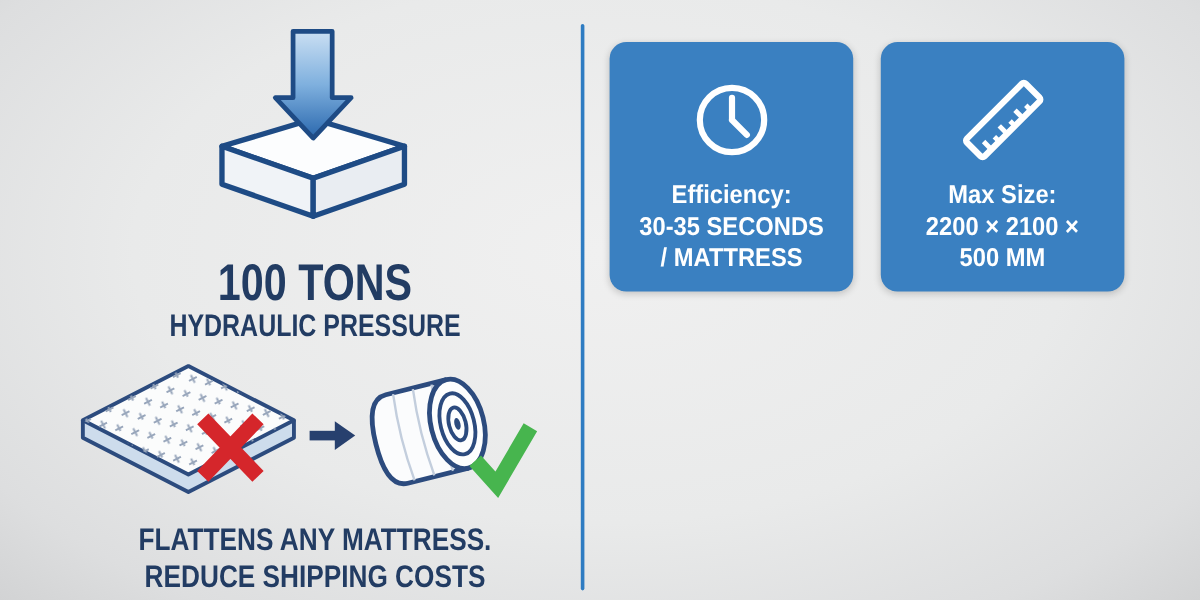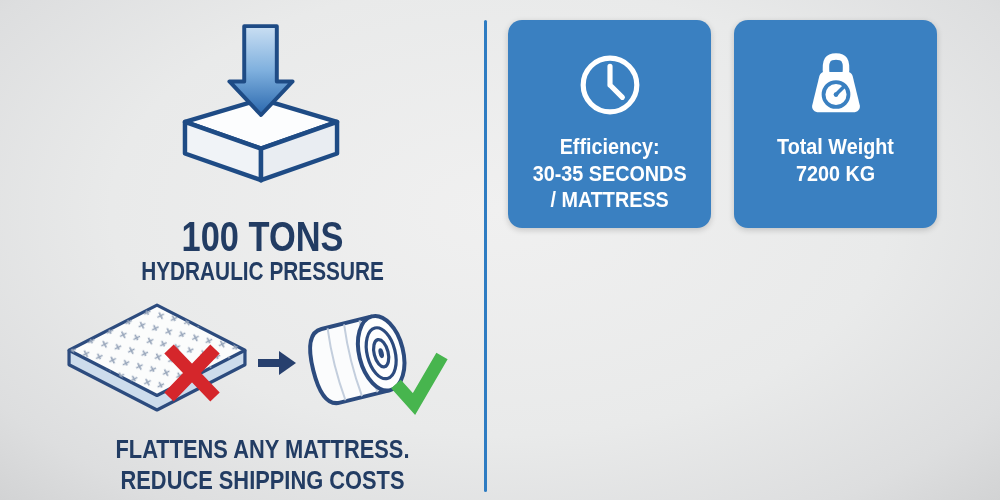--- a/index.html
+++ b/index.html
@@ -10,21 +10,21 @@
   .navy-text{color:#223c63;font-weight:bold;text-align:center;}
   #press-title{left:20px;top:212px;width:485px;font-size:43px;letter-spacing:0px;
                transform:scaleX(.80);transform-origin:50% 50%;}
   #press-subtitle{left:20px;top:256px;width:485px;font-size:26px;
                transform:scaleX(.80);transform-origin:50% 50%;}
   #caption{left:20px;top:434px;width:485px;font-size:26px;line-height:31px;
                transform:scaleX(.84);transform-origin:50% 50%;}
   
   #divider{left:484px;top:20px;width:3px;height:472px;background:#2e7cc2;border-radius:2px;}
   
-  #cards{left:508px;top:20px;display:grid;grid-template-columns:203px 203px;
+  #cards{left:508px;top:35px;display:grid;grid-template-columns:203px 203px;
          grid-template-rows:208px 210px;column-gap:23px;row-gap:15px;}
   .card{background:#3a80c1;border-radius:14px;box-shadow:0 2px 6px rgba(0,0,0,.18);
         display:flex;flex-direction:column;align-items:center;padding-top:22px;box-sizing:border-box;}
   .icon-wrap{height:86px;display:flex;align-items:center;justify-content:center;}
   .card-text{margin-top:6px;text-align:center;color:#ffffff;font-weight:bold;
              transform:scaleX(.92);transform-origin:50% 0;}
   .card-text p{margin:0;font-size:21.5px;line-height:26.5px;}
   svg{display:block;overflow:visible;}
 </style>
 </head>
@@ -104,34 +104,32 @@
           <path d="M32 32 V14 M32 32 L44 44" stroke="#fff" stroke-width="5" stroke-linecap="round" fill="none"></path>
         </svg>
       </div>
       <div class="card-text">
         <p>Efficiency:</p>
         <p>30-35 SECONDS</p>
         <p>/ MATTRESS</p>
       </div>
     </div>
 
-
-
     <div class="card">
       <div class="icon-wrap">
-        <svg width="76" height="76" viewBox="0 0 64 64">
-          <path d="M24 24 C22 10 26 8 32 8 C38 8 42 10 40 24" stroke="#fff" stroke-width="5.5" fill="none" stroke-linecap="round"></path>
-          <path d="M22 21 H42 C44 21 45.5 22.5 46 24.5 L52 49 C52.8 52.5 50 55 46.5 55
-                   H17.5 C14 55 11.2 52.5 12 49 L18 24.5 C18.5 22.5 20 21 22 21 Z" fill="#fff"></path>
-          <circle cx="32" cy="40" r="10.5" fill="#fff" stroke="#3a80c1" stroke-width="3.2"></circle>
-          <path d="M32 40 L39 33" stroke="#3a80c1" stroke-width="3" stroke-linecap="round"></path>
-          <circle cx="32" cy="40" r="2" fill="#3a80c1"></circle>
+        <svg width="74" height="74" viewBox="0 0 64 64">
+          <g transform="rotate(-45 32 32)">
+            <rect x="2" y="23" width="60" height="18" rx="2" fill="none" stroke="#fff" stroke-width="4.5"></rect>
+            <path d="M11 41 v-8 M19 41 v-5 M27 41 v-8 M35 41 v-5 M43 41 v-8 M51 41 v-5" stroke="#fff" stroke-width="3.5" fill="none"></path>
+          </g>
         </svg>
       </div>
       <div class="card-text">
-        <p>Total Weight</p>
-        <p>7200 KG</p>
-        <p></p>
+        <p>Max Size:</p>
+        <p>2200 × 2100 ×</p>
+        <p>500 MM</p>
       </div>
     </div>
+
+
 
   </div>
 </div>
 
 </body></html>

